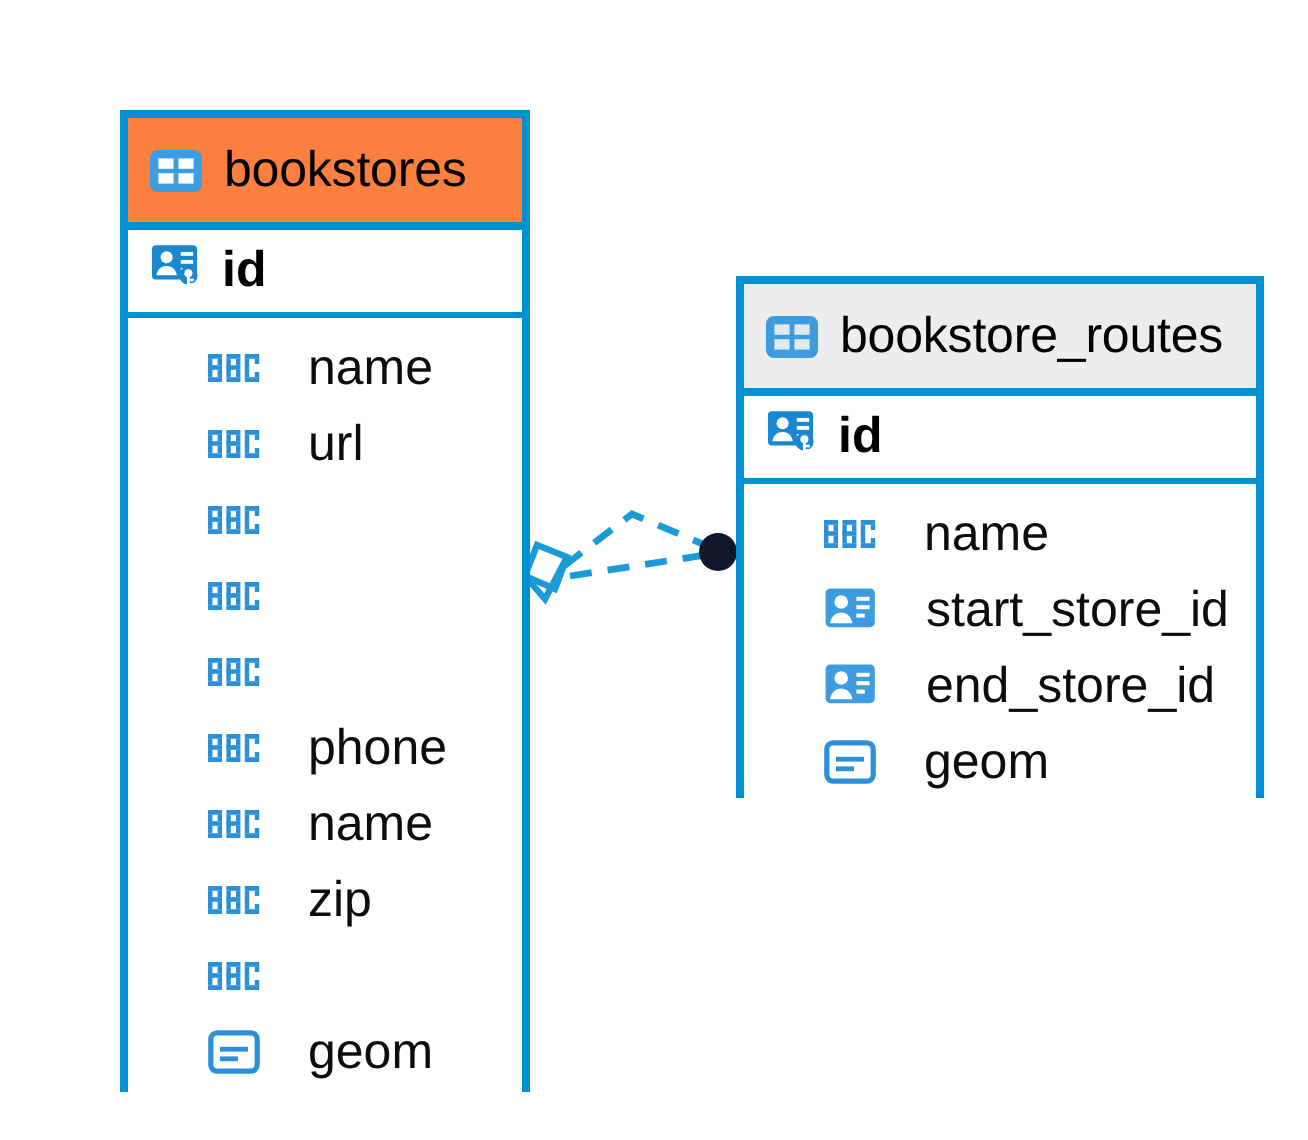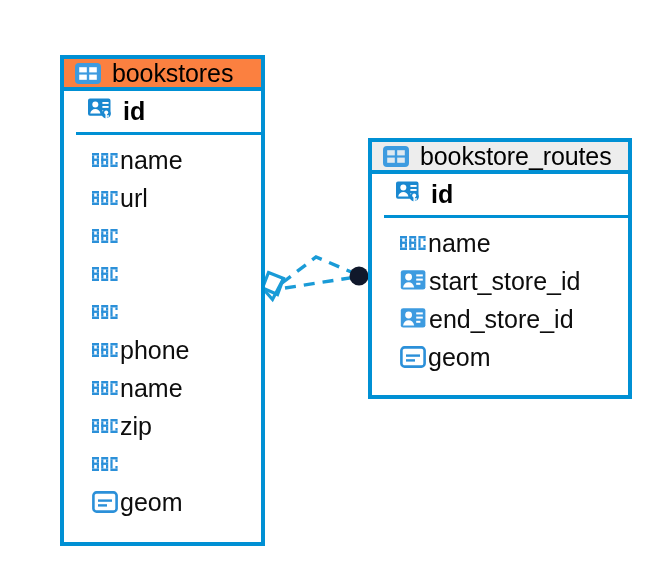--- a/index.html
+++ b/index.html
@@ -30,21 +30,21 @@
     box-sizing: border-box;
     background: #ffffff;
     border: 4px solid #0090d4;
     z-index: 3;
   }
 
   .entity-header {
     display: flex;
     align-items: center;
     box-sizing: border-box;
-    height: 32px;
+    height: 56px;
     padding: 0 10px 0 11px;
     gap: 11px;
     border-bottom: 4px solid #0090d4;
   }
   .entity-header.selected { background: #fb8040; }
   .entity-header.unselected { background: #ededed; }
 
   .entity-title {
     font-size: 25px;
     line-height: 25px;
@@ -55,41 +55,41 @@
 
   .pk-row {
     display: flex;
     align-items: center;
     box-sizing: border-box;
     height: 44px;
     padding: 0 10px 0 11px;
     gap: 9px;
     border-bottom: 3px solid #0090d4;
     background: #ffffff;
-    margin-left: 12px;
   }
   .pk-row .field-label {
     font-size: 25px;
     line-height: 25px;
     font-weight: bold;
     color: #000000;
     white-space: nowrap;
   }
 
   .field-list {
     padding: 6px 0 6px 0;
     background: #ffffff;
   }
   .field-row {
     display: flex;
     align-items: center;
     box-sizing: border-box;
     height: 38px;
     padding: 0 10px 0 28px;
-    gap: 2px;
+    gap: 24px;
+    margin-left: 12px;
   }
   .field-row .field-label {
     font-size: 25px;
     line-height: 26px;
     color: #0d0d0d;
     white-space: nowrap;
   }
 
   
   .icon {

